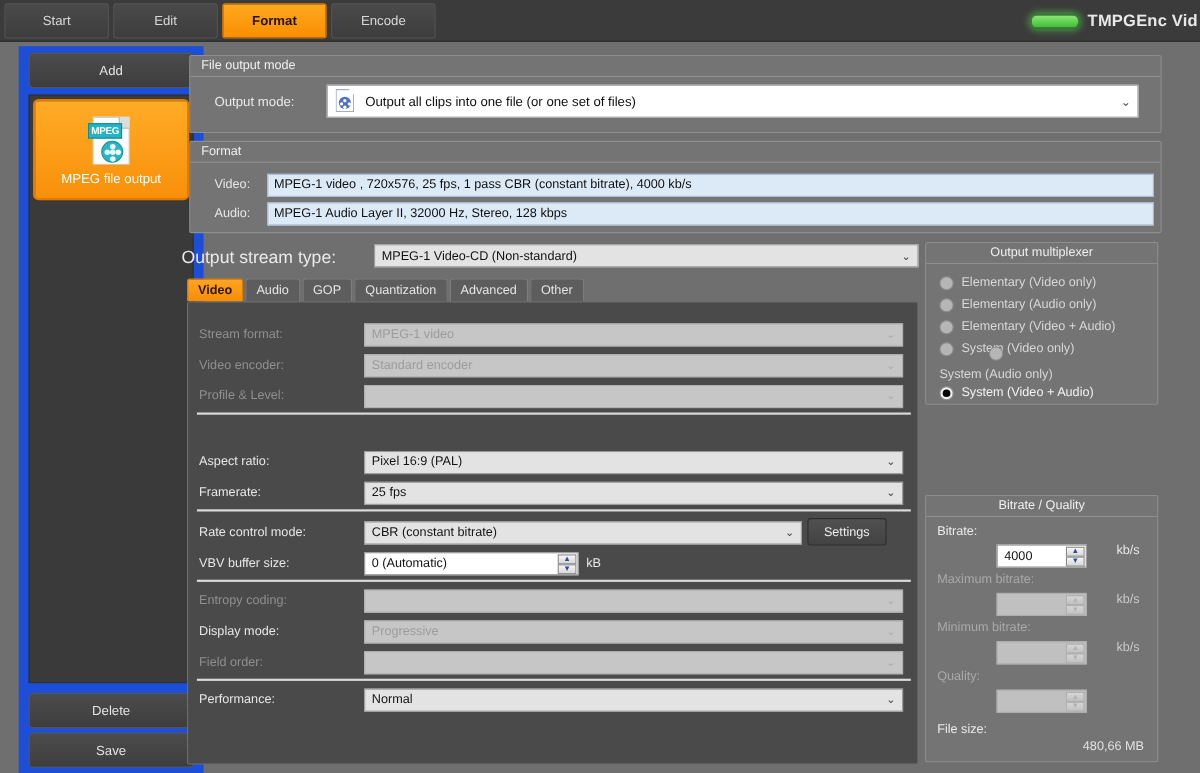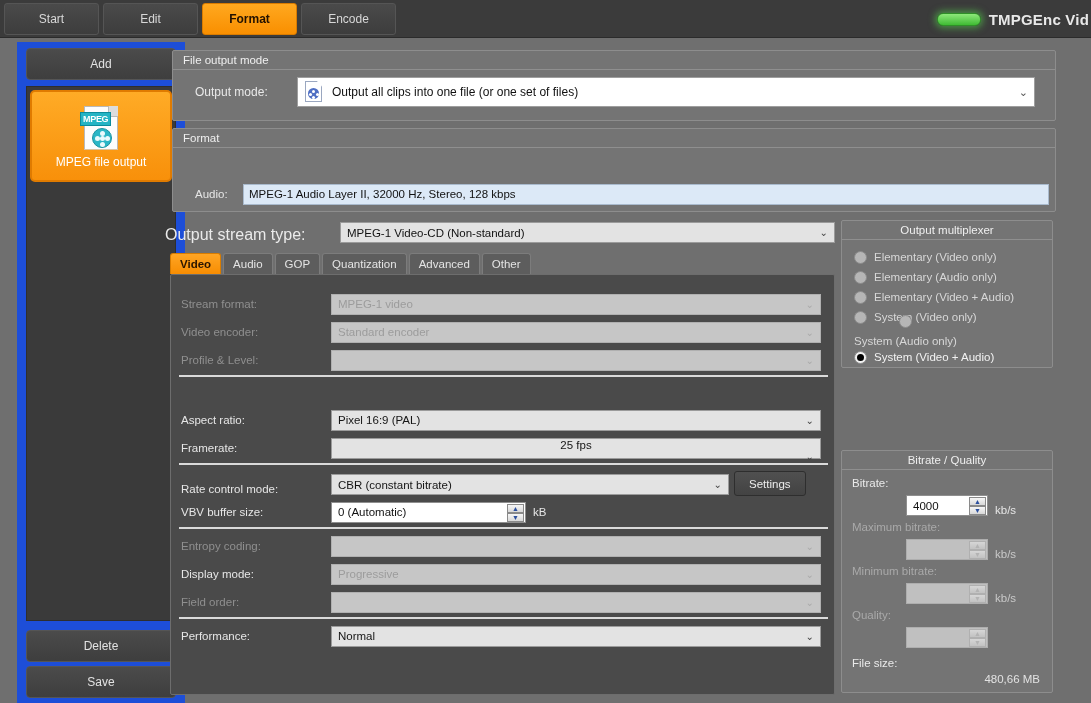--- a/index.html
+++ b/index.html
@@ -261,21 +261,21 @@
     content: ""; width: 7px; height: 7px; border-radius: 50%; background: #000;
   }
   .radio-row .rl { color: #d7d7d7; }
   .radio-row.selected .rl { color: #f2f2f2; }
 
   
   #grp-bitrate { left: 841px; top: 450px; width: 212px; height: 243px; }
   .bq-label { position: absolute; left: 10px; font-size: 11.5px; }
   .bq-label.on { color: #eaeaea; }
   .bq-label.dim { color: #a9a9a9; }
-  .bq-field { position: absolute; left: 64px; display: flex; align-items: flex-end; }
+  .bq-field { position: absolute; left: 64px; display: flex; align-items: flex-start; gap: 20px; }
   .filesize-val { position: absolute; right: 12px; font-size: 11.5px; color: #e2e2e2; }
 </style>
 </head>
 <body>
 
 <div id="app">
 
   <div class="titlebar">
     <div class="topnav">
       <div class="nav-btn">
@@ -332,20 +332,24 @@
             <span class="dot"></span>
           </span>
         <span>Output all clips into one file (or one set of files)</span>
         <span class="chev">⌄</span>
       </div>
     </div>
   </div>
 
   <div class="group" id="grp-format">
     <div class="caption">Format</div>
+    <div class="fmt-row" id="fmt-video">
+      <div class="lbl">Video:</div>
+      <div class="val">MPEG-1 video , 720x576, 25 fps, 1 pass CBR (constant bitrate), 4000 kb/s</div>
+    </div>
     <div class="fmt-row" id="fmt-audio">
       <div class="lbl">Audio:</div>
       <div class="val">MPEG-1 Audio Layer II, 32000 Hz, Stereo, 128 kbps</div>
     </div>
   </div>
 
   <div class="ost-label">Output stream type:</div>
   <div class="ost-combo">
     <span>MPEG-1 Video-CD (Non-standard)</span>
     <span class="chev">⌄</span>
@@ -392,29 +396,29 @@
     <div class="fld" style="top:134px;">
       <div class="name on">Aspect ratio:</div>
       <div class="combo enabled" style="width:490px;">
         <span>Pixel 16:9 (PAL)</span>
         <span class="chev">⌄</span>
       </div>
     </div>
 
     <div class="fld" style="top:162px;">
       <div class="name on">Framerate:</div>
-      <div class="combo enabled" style="width:490px;flex-direction:column;">
+      <div class="combo enabled" style="width:490px;">
         <span>25 fps</span>
         <span class="chev">⌄</span>
       </div>
     </div>
 
     <div class="sep" style="top:188px;"></div>
 
-    <div class="fld" style="top:198px;align-items:flex-end;">
+    <div class="fld" style="top:198px;">
       <div class="name on">Rate control mode:</div>
       <div class="combo enabled" style="width:398px;">
         <span>CBR (constant bitrate)</span>
         <span class="chev">⌄</span>
       </div>
     </div>
     <div class="btn-settings" style="left:563px; top:196px;">
       <span>Settings</span>
     </div>
 

